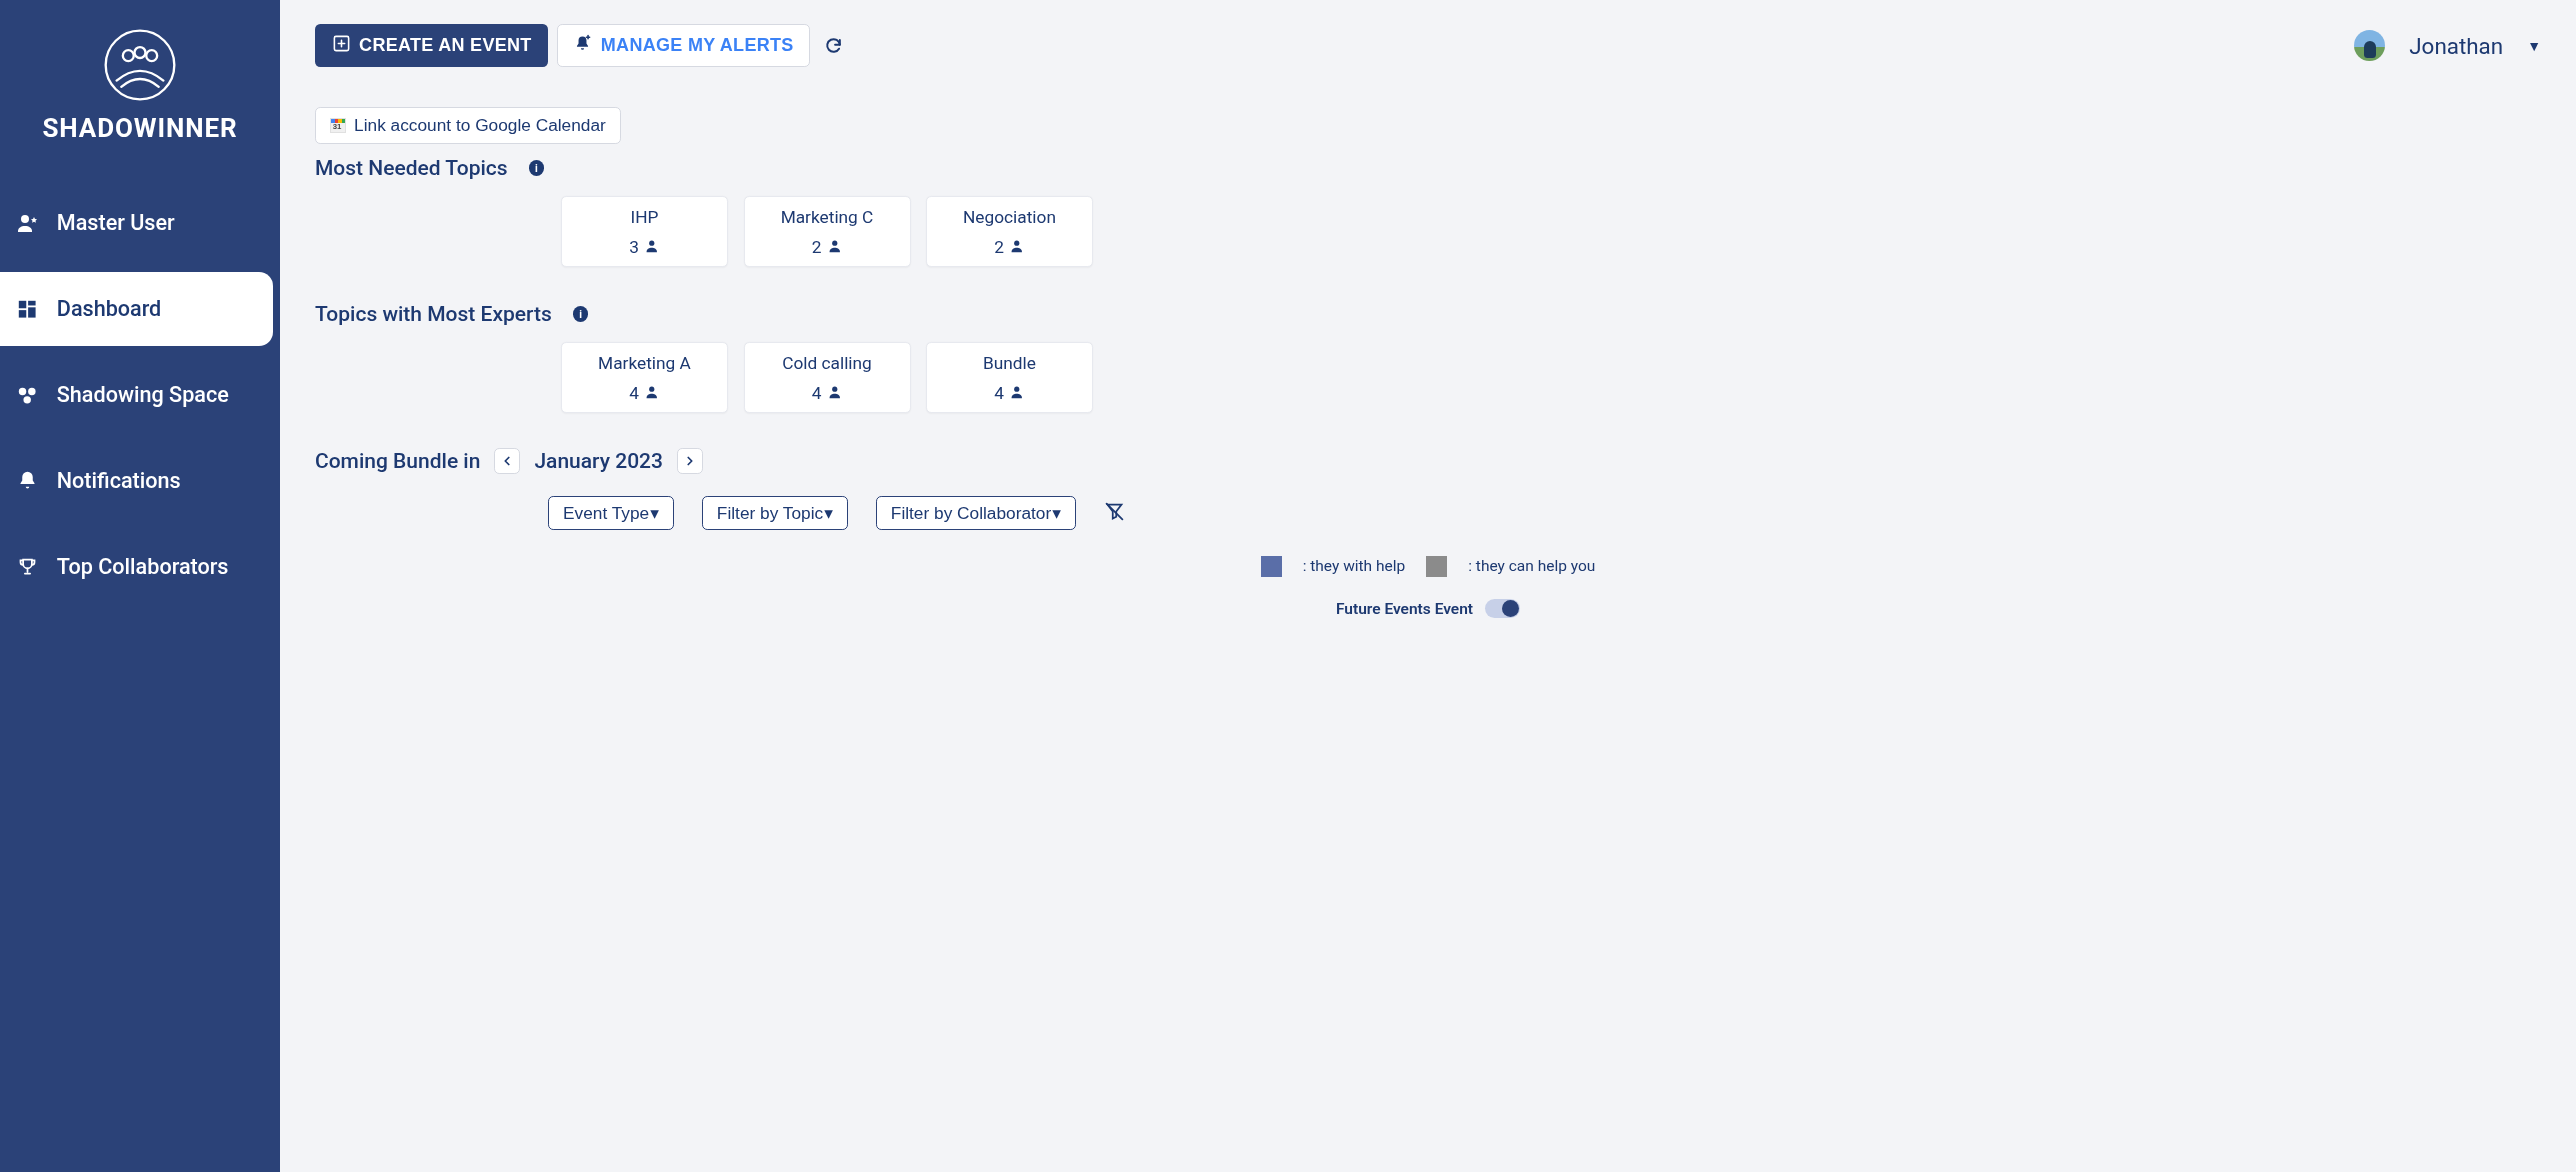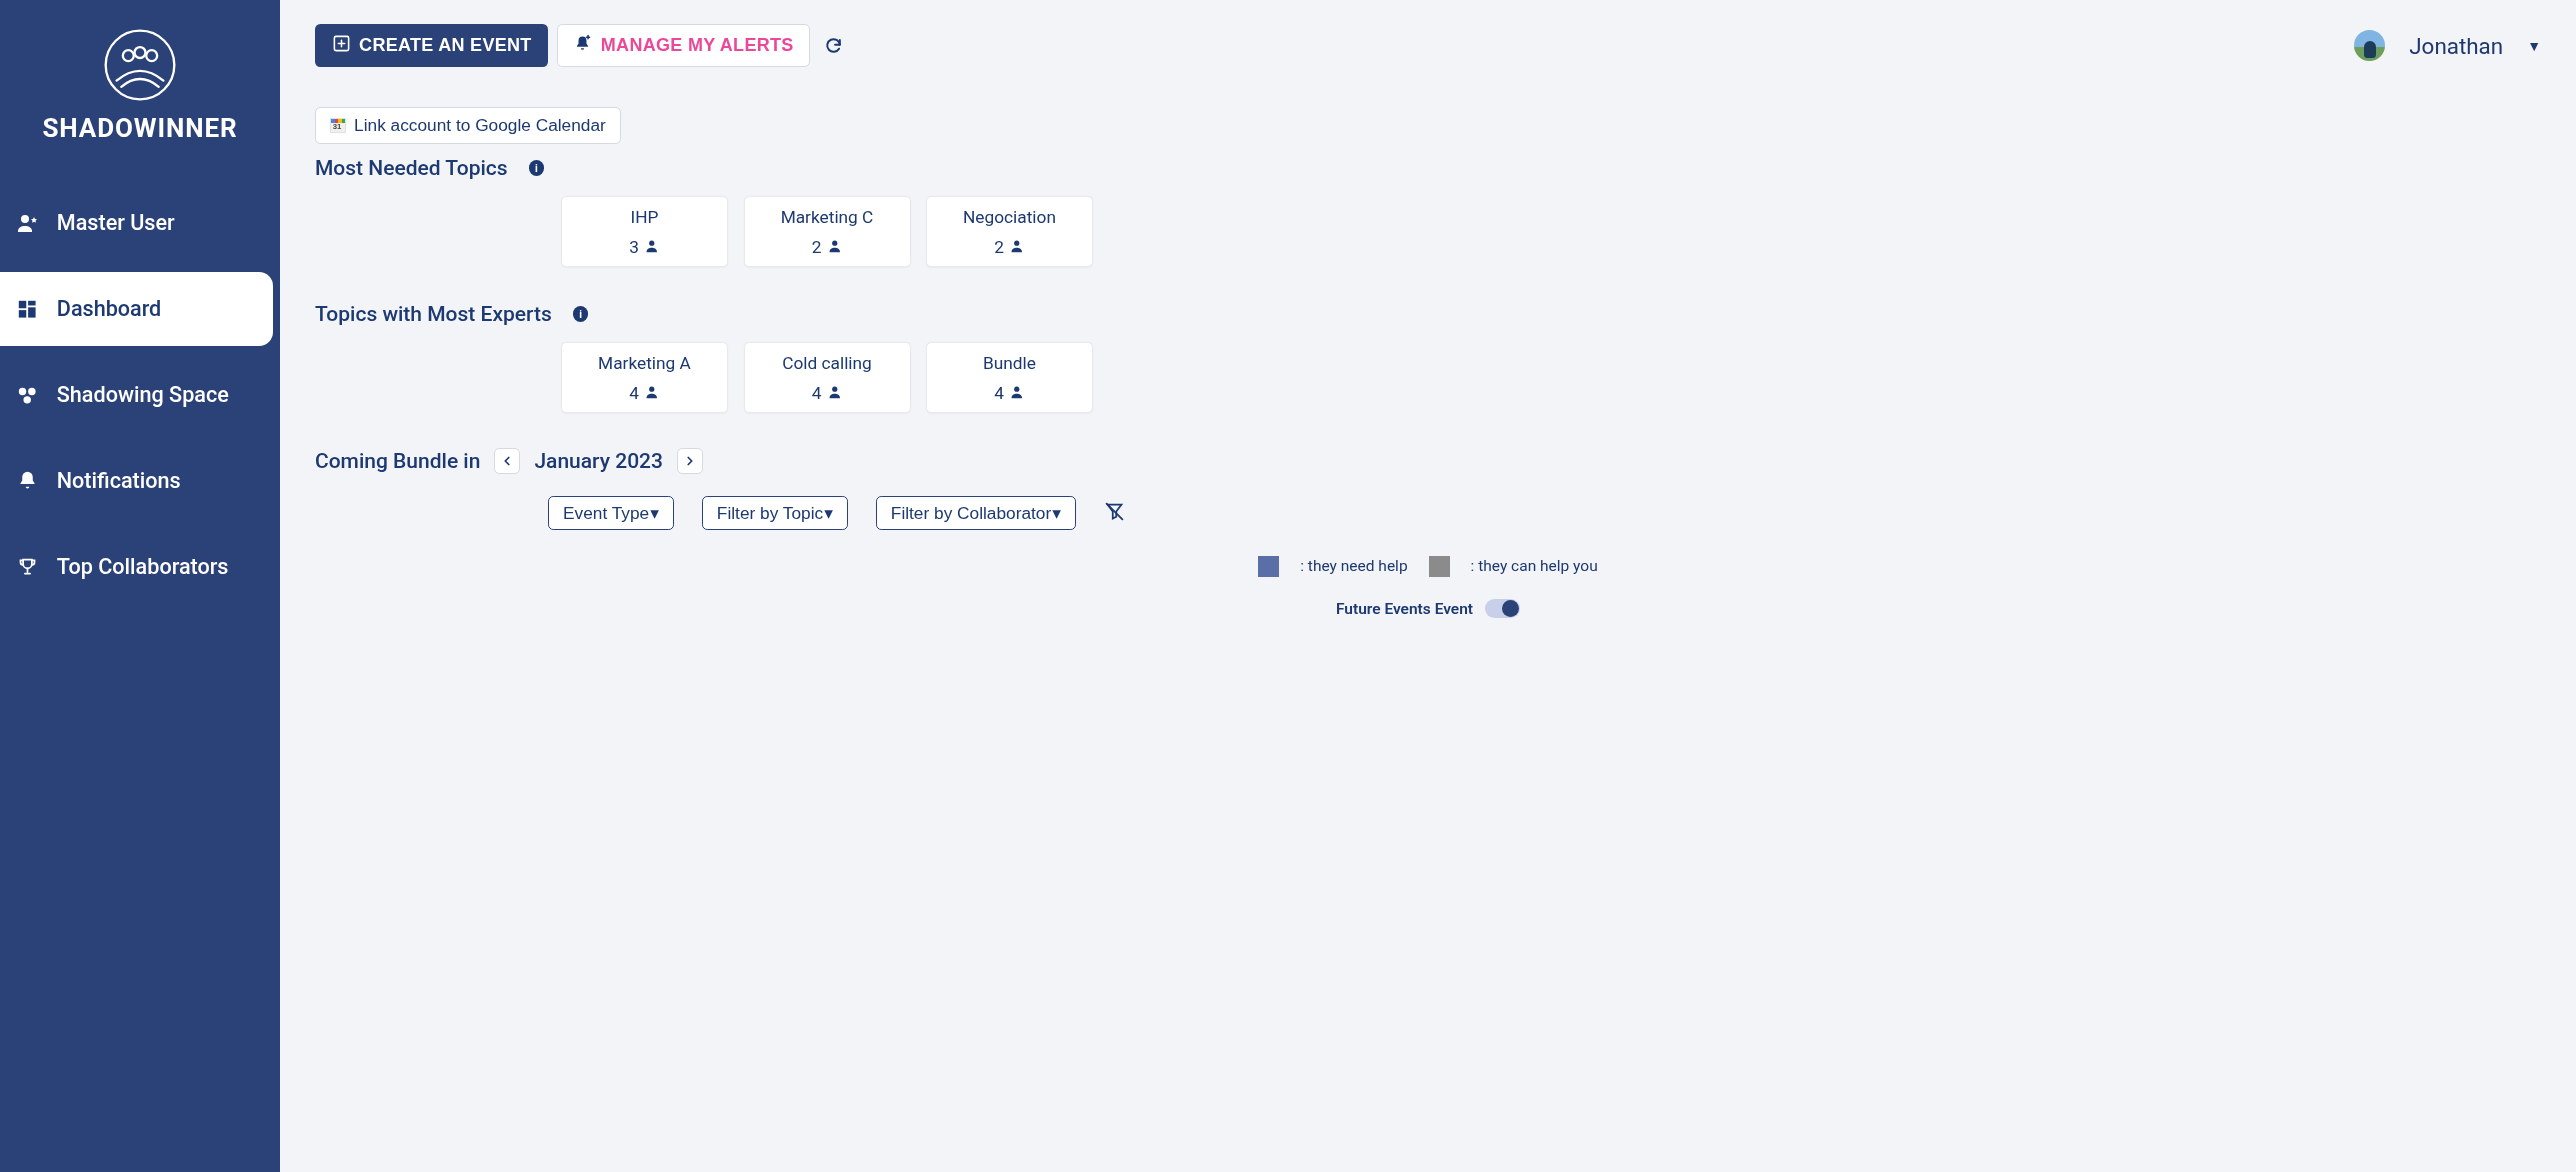--- a/index.html
+++ b/index.html
@@ -77,21 +77,21 @@
     font-size: 18px;
     font-weight: 600;
     letter-spacing: 0.3px;
     cursor: pointer;
     border: 0.9px solid transparent;
   }
   .btn-primary {
     background: #2b4278; color: #fff;
   }
   .btn-outline {
-    background: #fff; color: #ec4899; border: 0.9px solid #d6d9e1;
+    background: #fff; color: #3b82f6; border: 0.9px solid #d6d9e1;
   }
   .refresh {
     font-size: 21px; color: #1d3971; cursor: pointer; padding: 3.5px 5.2px;
   }
   .user-area {
     display: flex; align-items: center; gap: 24px; cursor: pointer;
     font-size: 22.4px; color: #1d3971; font-weight: 400;
   }
   .avatar {
     width: 31px; height: 31px; border-radius: 50%;
@@ -411,21 +411,21 @@
     <span class="clear-filter">
       <svg width="21" height="21" viewBox="0 0 24 24" fill="none" stroke="#1d3971" stroke-width="2">
           <path d="M4 4h16l-6 8v6l-4 2v-8L4 4z"></path>
           <path d="M3 3l18 18" stroke-linecap="round"></path>
         </svg>
     </span>
   </div>
 
   <div class="legend-row">
     <span class="swatch blue"></span>
-    <span>: they need help</span>
+    <span>: they with help</span>
     <span class="swatch gray"></span>
     <span>: they can help you</span>
   </div>
 
   <div class="toggle-row">
     <span>Future Events Event</span>
     <span class="toggle"></span>
   </div>
 </main>
 

